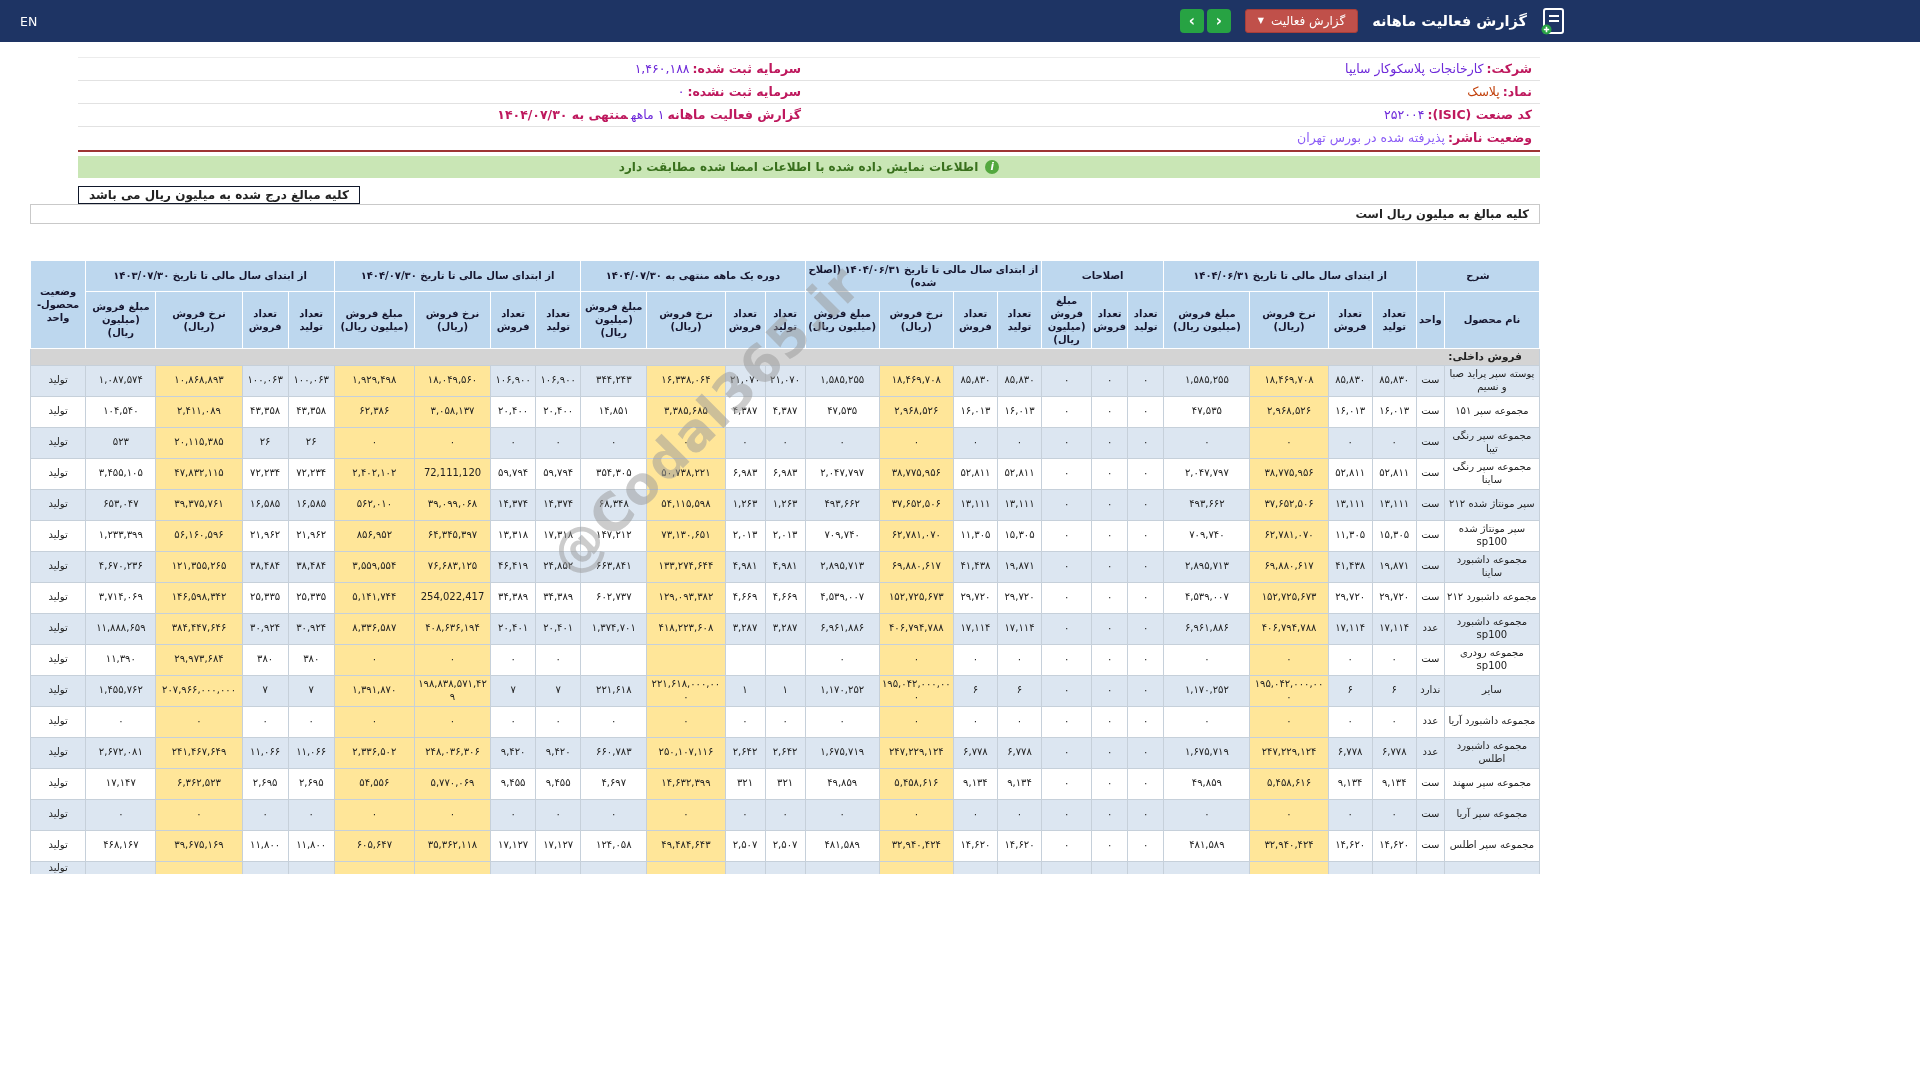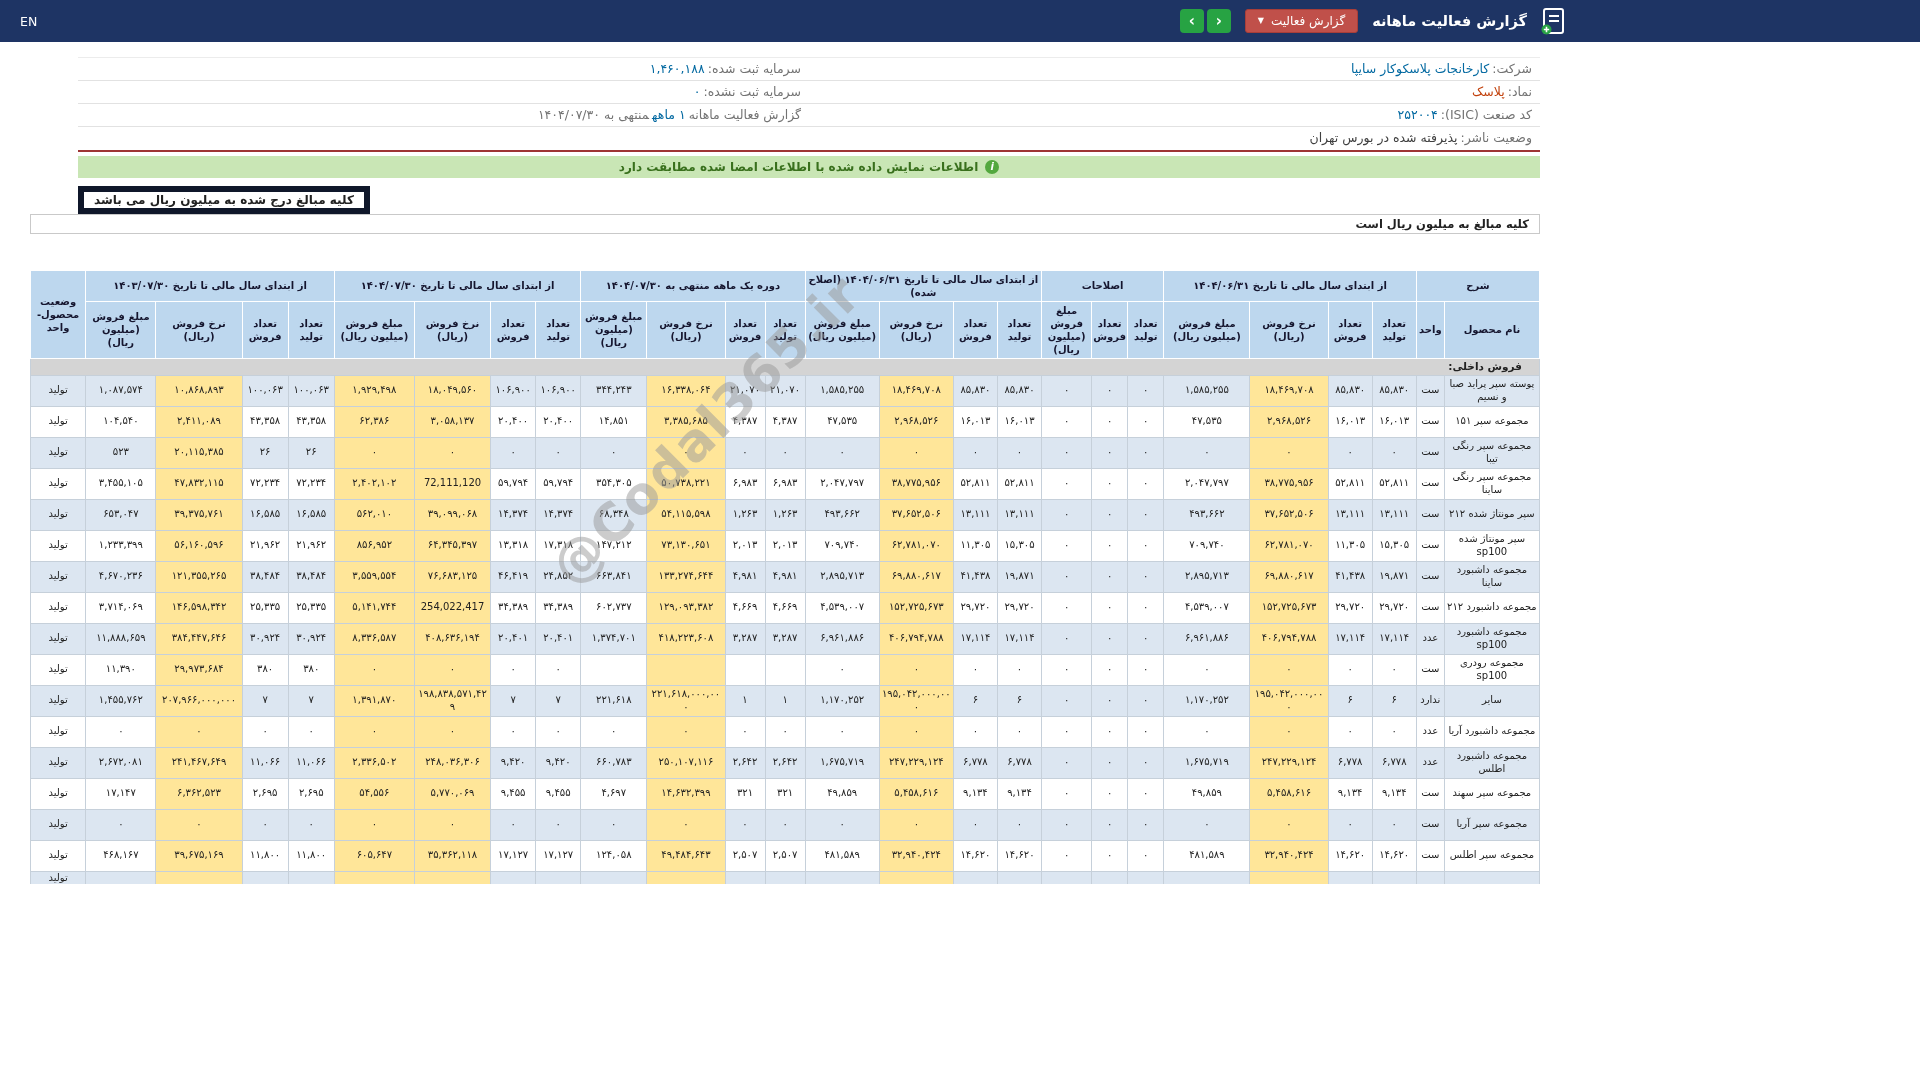--- a/index.html
+++ b/index.html
@@ -20,32 +20,32 @@
     font-family:inherit;padding:0}
   .en-label{color:#fff;font-size:12.5px;cursor:pointer}
   .doc-icon{display:inline-flex}
   
   .content{margin-left:30px;margin-right:380px;position:relative}
   .info-wrap{margin-left:48px;margin-top:15px}
   .info-table{border-top:1px solid #ececec;border-bottom:2px solid #9e3434}
   .info-row{display:flex;border-bottom:1px solid #e2e2e2}
   .info-row:last-child{border-bottom:none}
   .info-cell{flex:1;padding:2px 8px;font-size:12.5px;line-height:1.45;white-space:nowrap}
-  .ilbl{font-weight:normal;color:#737373}
+  .ilbl{font-weight:bold;color:#be185d}
   .ival{margin:0 3px}
-  .c-orange{color:#0369a1}
+  .c-orange{color:#6d28d9}
   .c-blue{color:#c2410c}
-  .c-red{color:#404040}
+  .c-red{color:#8b5cf6}
   .notice{margin-top:4px;background:#c9e6b5;color:#39701d;font-weight:bold;font-size:12px;
     height:22px;display:flex;align-items:center;justify-content:center;gap:7px}
   .info-icon{width:14px;height:14px;border-radius:50%;background:#53a83e;color:#fff;
     font-size:10px;font-weight:bold;font-style:italic;display:inline-flex;
     align-items:center;justify-content:center;flex:none}
   .amounts-row{display:flex;justify-content:flex-end;margin-top:8px}
-  .amounts-box{border:6px solid #0f172a;padding:1px 10px;font-size:12px;font-weight:bold;background:#fff}
+  .amounts-box{border:1px solid #0f172a;padding:1px 10px;font-size:12px;font-weight:bold;background:#fff}
   .section-bar{margin-top:51px;background:#1f97d4;color:#fff;font-weight:bold;
     font-size:12.5px;padding:3px 10px}
   .section-note{border:1px solid #c9c9c9;font-size:11.5px;font-weight:bold;
     padding:2px 10px;background:#fff}
   
   .table-wrap{position:relative;margin-top:36px}
   .watermark{position:absolute;left:470px;top:130px;transform:rotate(-45deg);
     font-size:52px;font-weight:bold;color:#9a9a9a;opacity:.5;letter-spacing:2px;
     direction:ltr;pointer-events:none;z-index:3;white-space:nowrap}
   .data-table{width:100%;border-collapse:collapse;table-layout:fixed;background:#fff}

